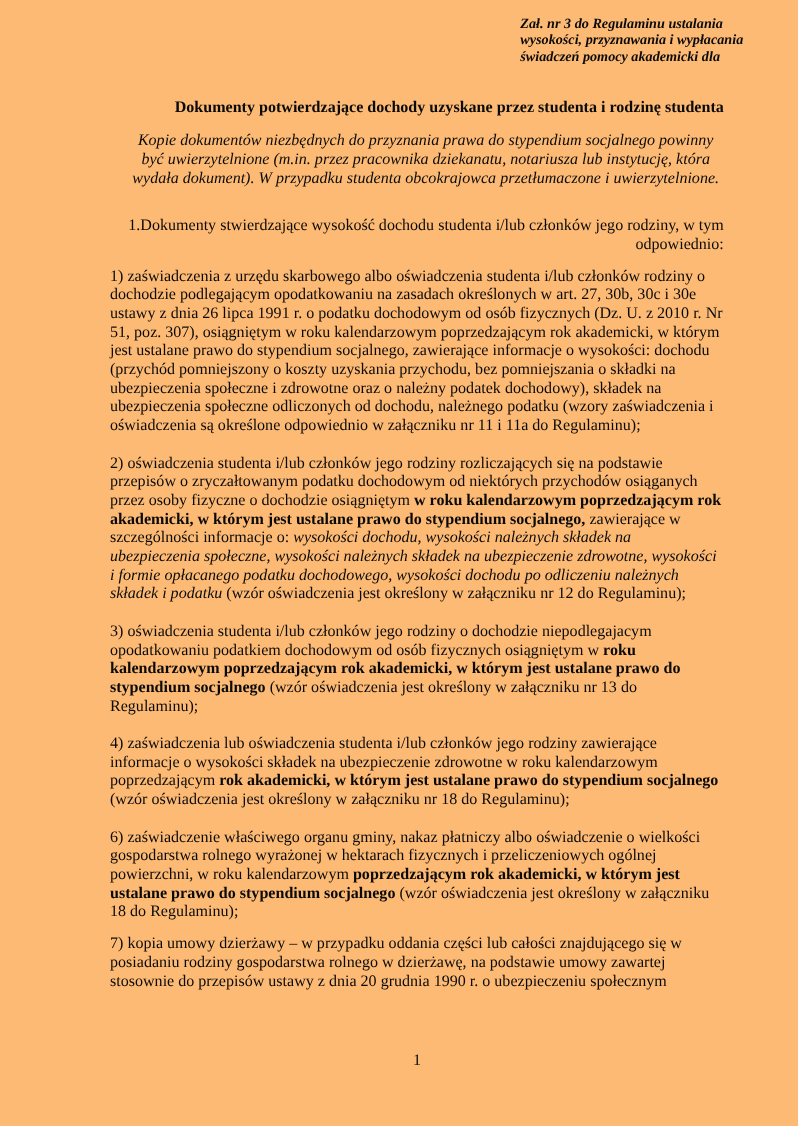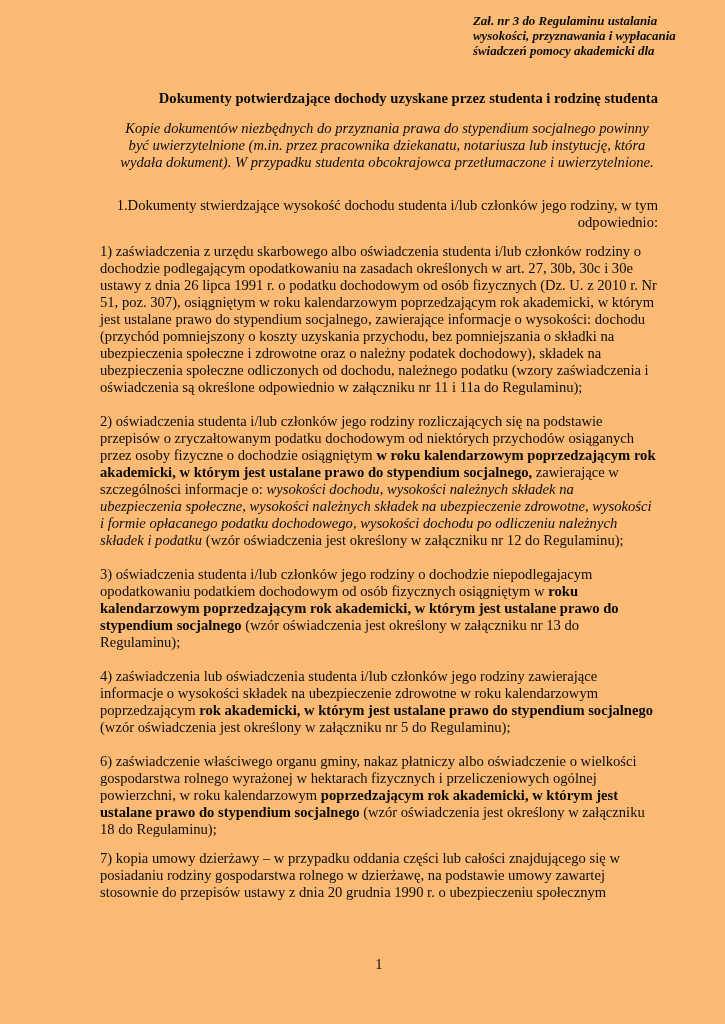--- a/index.html
+++ b/index.html
@@ -86,21 +86,21 @@
     <h1 class="title">Dokumenty potwierdzające dochody uzyskane przez studenta i rodzinę studenta</h1>
 
     <p class="intro">Kopie dokumentów niezbędnych do przyznania prawa do stypendium socjalnego powinny być uwierzytelnione (m.in. przez pracownika dziekanatu, notariusza lub instytucję, która wydała dokument). W przypadku studenta obcokrajowca przetłumaczone i uwierzytelnione.</p>
 
     <p class="item1"><span class="num">1.</span><span>Dokumenty stwierdzające wysokość dochodu studenta i/lub członków jego rodziny, w tym odpowiednio:</span></p>
 
     <div class="points" id="points">
         <p><span>1) zaświadczenia z urzędu skarbowego albo oświadczenia studenta i/lub członków rodziny o dochodzie podlegającym opodatkowaniu na zasadach określonych w art. 27, 30b, 30c i 30e ustawy z dnia 26 lipca 1991 r. o podatku dochodowym od osób fizycznych (Dz. U. z 2010 r. Nr 51, poz. 307), osiągniętym w roku kalendarzowym poprzedzającym rok akademicki, w którym jest ustalane prawo do stypendium socjalnego, zawierające informacje o wysokości: dochodu (przychód pomniejszony o koszty uzyskania przychodu, bez pomniejszania o składki na ubezpieczenia społeczne i zdrowotne oraz o należny podatek dochodowy), składek na ubezpieczenia społeczne odliczonych od dochodu, należnego podatku (wzory zaświadczenia i oświadczenia są określone odpowiednio w załączniku nr 11 i 11a do Regulaminu);</span></p>
         <p><span>2) oświadczenia studenta i/lub członków jego rodziny rozliczających się na podstawie przepisów o zryczałtowanym podatku dochodowym od niektórych przychodów osiąganych przez osoby fizyczne o dochodzie osiągniętym </span><span class="run-b">w roku kalendarzowym poprzedzającym rok akademicki, w którym jest ustalane prawo do stypendium socjalnego, </span><span>zawierające w szczególności informacje o: </span><span class="run-i">wysokości dochodu, wysokości należnych składek na ubezpieczenia społeczne, wysokości należnych składek na ubezpieczenie zdrowotne, wysokości i formie opłacanego podatku dochodowego, wysokości dochodu po odliczeniu należnych składek i podatku </span><span>(wzór oświadczenia jest określony w załączniku nr 12 do Regulaminu);</span></p>
         <p><span>3) oświadczenia studenta i/lub członków jego rodziny o dochodzie niepodlegajacym opodatkowaniu podatkiem dochodowym od osób fizycznych osiągniętym w </span><span class="run-b">roku kalendarzowym poprzedzającym rok akademicki, w którym jest ustalane prawo do stypendium socjalnego </span><span>(wzór oświadczenia jest określony w załączniku nr 13 do Regulaminu);</span></p>
-        <p><span>4) zaświadczenia lub oświadczenia studenta i/lub członków jego rodziny zawierające informacje o wysokości składek na ubezpieczenie zdrowotne w roku kalendarzowym poprzedzającym </span><span class="run-b">rok akademicki, w którym jest ustalane prawo do stypendium socjalnego </span><span>(wzór oświadczenia jest określony w załączniku nr 5 do Regulaminu);</span></p>
+        <p><span>4) zaświadczenia lub oświadczenia studenta i/lub członków jego rodziny zawierające informacje o wysokości składek na ubezpieczenie zdrowotne w roku kalendarzowym poprzedzającym </span><span class="run-b">rok akademicki, w którym jest ustalane prawo do stypendium socjalnego </span><span>(wzór oświadczenia jest określony w załączniku nr 18 do Regulaminu);</span></p>
         <p class="no-gap"><span>6) zaświadczenie właściwego organu gminy, nakaz płatniczy albo oświadczenie o wielkości gospodarstwa rolnego wyrażonej w hektarach fizycznych i przeliczeniowych ogólnej powierzchni, w roku kalendarzowym </span><span class="run-b">poprzedzającym rok akademicki, w którym jest ustalane prawo do stypendium socjalnego </span><span>(wzór oświadczenia jest określony w załączniku 18 do Regulaminu);</span></p>
         <p><span>7) kopia umowy dzierżawy – w przypadku oddania części lub całości znajdującego się w posiadaniu rodziny gospodarstwa rolnego w dzierżawę, na podstawie umowy zawartej stosownie do przepisów ustawy z dnia 20 grudnia 1990 r. o ubezpieczeniu społecznym</span></p>
       </div>
   </div>
 
   <div class="page-number">1</div>
 
 </div>
 
 </body></html>

